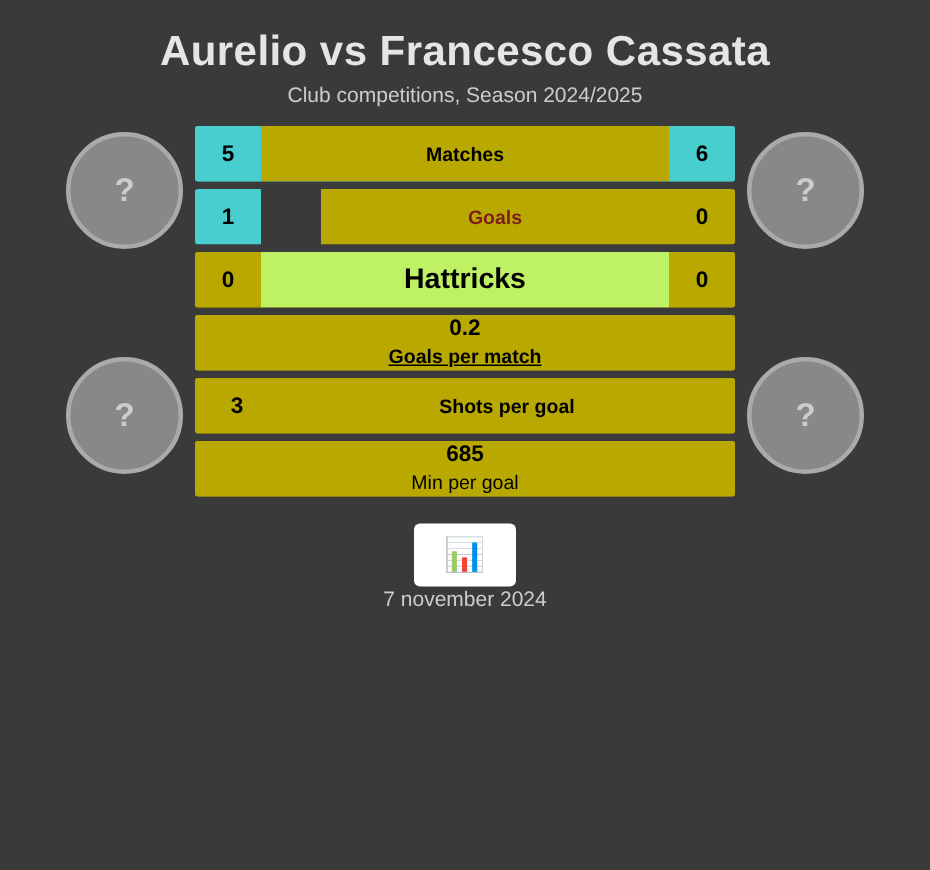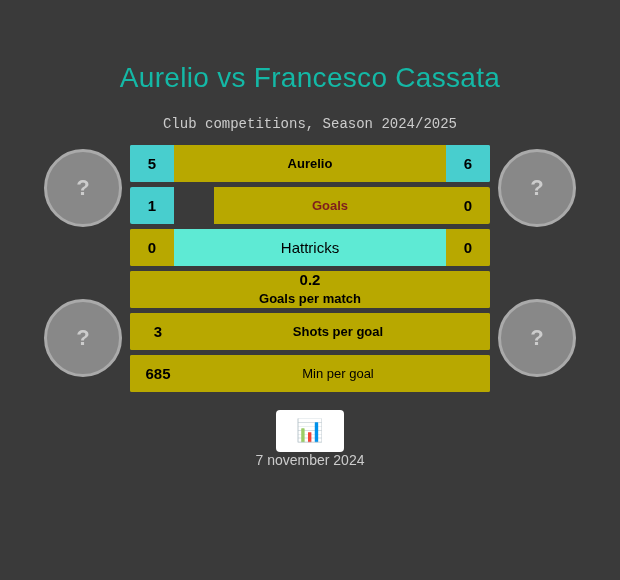--- a/index.html
+++ b/index.html
@@ -12,66 +12,66 @@
       overflow: hidden;
       display: flex;
       flex-direction: column;
       align-items: center;
     }
   </style>
 </head>
 <body>
 
 <div style="text-align:center; padding: 18px 20px 8px; width:100%;">
-  <h1 style="font-size:28px; font-weight:normal; color:#14b8a6; letter-spacing:0.3px;margin-top:44px;">Aurelio vs Francesco Cassata</h1>
-  <p style="font-size:14px; color:#ccc; margin-top:22px;font-family:Liberation Mono, monospace;">Club competitions, Season 2024/2025</p>
+  <h1 style="font-size:28px; font-weight:bold; color:#e5e5e5; letter-spacing:0.3px;">Aurelio vs Francesco Cassata</h1>
+  <p style="font-size:14px; color:#ccc; margin-top:5px;">Club competitions, Season 2024/2025</p>
 </div>
 
 <div style="display:flex; flex-direction:row; align-items:flex-start; justify-content:center; width:100%; padding: 5px 14px 0;">
 
   <div style="display:flex; flex-direction:column; align-items:center; gap:72px; margin-right:8px; margin-top:4px;">
     <div style="width:78px; height:78px; border-radius:50%; background:#888; border:3px solid #aaa; display:flex; align-items:center; justify-content:center; color:#ccc; font-size:22px; font-weight:bold;">
       <span>?</span>
     </div>
     <div style="width:78px; height:78px; border-radius:50%; background:#888; border:3px solid #aaa; display:flex; align-items:center; justify-content:center; color:#ccc; font-size:22px; font-weight:bold;">
       <span>?</span>
     </div>
   </div>
 
   <div style="flex:1; display:flex; flex-direction:column; gap:5px; max-width:360px;">
 
     <div style="display:flex; flex-direction:row; height:37px; border-radius:2px; overflow:hidden; background:#48cece;">
       <div style="display:flex; align-items:center; justify-content:center; min-width:44px; background:#48cece; font-weight:bold; font-size:15px; color:#000;">5</div>
-      <div style="flex:1; display:flex; align-items:center; justify-content:center; background:#b8a800; font-weight:bold; font-size:13px; color:#000;">Aurelio</div>
+      <div style="flex:1; display:flex; align-items:center; justify-content:center; background:#b8a800; font-weight:bold; font-size:13px; color:#000;">Matches</div>
       <div style="display:flex; align-items:center; justify-content:center; min-width:44px; background:#48cece; font-weight:bold; font-size:15px; color:#000;">6</div>
     </div>
 
     <div style="display:flex; flex-direction:row; height:37px; border-radius:2px; overflow:hidden;">
       <div style="display:flex; align-items:center; justify-content:center; min-width:44px; background:#48cece; font-weight:bold; font-size:15px; color:#000;">1</div>
       <div style="flex:1; display:flex; align-items:center; justify-content:center; background:#b8a800; font-weight:bold; font-size:13px; color:#7f1d1d;margin-left:40px;">Goals</div>
       <div style="display:flex; align-items:center; justify-content:center; min-width:44px; background:#b8a800; font-weight:bold; font-size:15px; color:#000;">0</div>
     </div>
 
     <div style="display:flex; flex-direction:row; height:37px; border-radius:2px; overflow:hidden; background:#b8a800;">
       <div style="display:flex; align-items:center; justify-content:center; min-width:44px; background:#b8a800; font-weight:bold; font-size:15px; color:#000;">0</div>
-      <div style="flex:1; display:flex; align-items:center; justify-content:center; background:#5eead4; font-weight:normal; font-size:15px; color:#000;">Hattricks</div>
+      <div style="flex:1; display:flex; align-items:center; justify-content:center; background:#bef264; font-weight:bold; font-size:19px; color:#000;">Hattricks</div>
       <div style="display:flex; align-items:center; justify-content:center; min-width:44px; background:#b8a800; font-weight:bold; font-size:15px; color:#000;">0</div>
     </div>
 
     <div style="display:flex; flex-direction:column; height:37px; border-radius:2px; overflow:hidden; background:#b8a800;">
       <div style="display:flex; align-items:center; justify-content:center; min-width:56px; background:#b8a800; font-weight:bold; font-size:15px; color:#000;">0.2</div>
-      <div style="flex:1; display:flex; align-items:center; justify-content:center; background:#b8a800; font-weight:bold; font-size:13px; color:#000;">Goals per match</div>
+      <div style="flex:1; display:flex; align-items:center; justify-content:center; background:#b8a800; font-weight:bold; font-size:13px; color:#000;text-decoration:underline;">Goals per match</div>
     </div>
 
     <div style="display:flex; flex-direction:row; height:37px; border-radius:2px; overflow:hidden; background:#b8a800;">
       <div style="display:flex; align-items:center; justify-content:center; min-width:56px; background:#b8a800; font-weight:bold; font-size:15px; color:#000;">3</div>
       <div style="flex:1; display:flex; align-items:center; justify-content:center; background:#b8a800; font-weight:bold; font-size:13px; color:#000;">Shots per goal</div>
     </div>
 
-    <div style="display:flex; height:37px; border-radius:2px; overflow:hidden; background:#b8a800;">
+    <div style="display:flex; flex-direction:column; height:37px; border-radius:2px; overflow:hidden; background:#b8a800;">
       <div style="display:flex; align-items:center; justify-content:center; min-width:56px; background:#b8a800; font-weight:bold; font-size:15px; color:#000;">685</div>
       <div style="flex:1; display:flex; align-items:center; justify-content:center; background:#b8a800; font-weight:normal; font-size:13px; color:#000;">Min per goal</div>
     </div>
 
   </div>
 
   <div style="display:flex; flex-direction:column; align-items:center; gap:72px; margin-left:8px; margin-top:4px;">
     <div style="width:78px; height:78px; border-radius:50%; background:#888; border:3px solid #aaa; display:flex; align-items:center; justify-content:center; color:#ccc; font-size:22px; font-weight:bold;">
       <span>?</span>
     </div>

